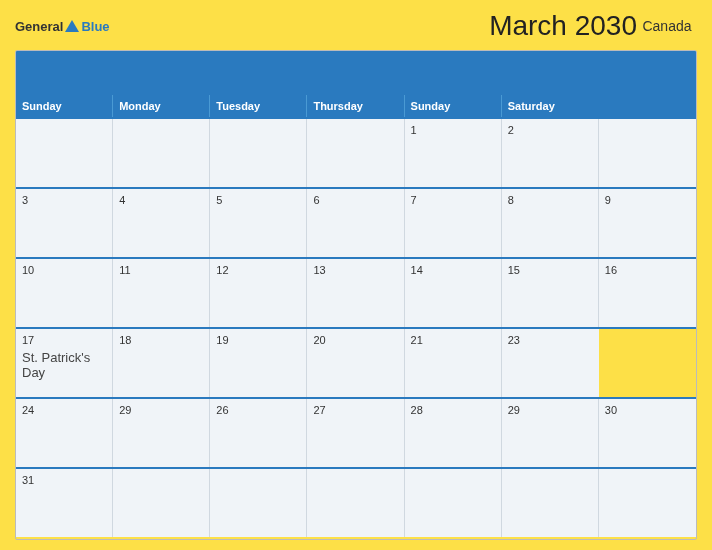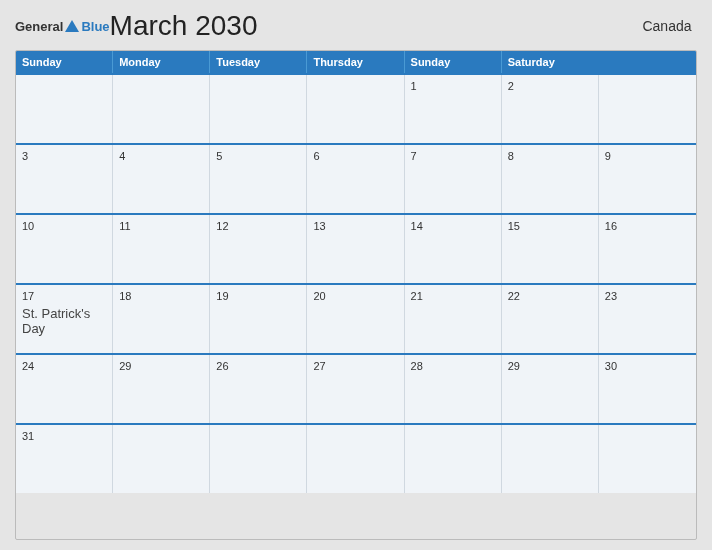--- a/index.html
+++ b/index.html
@@ -6,21 +6,21 @@
     body {
       width: 712px;
       height: 550px;
       background: #fff;
       font-family: Arial, sans-serif;
       overflow: hidden;
     }
     .page {
       width: 712px;
       height: 550px;
-      background: #e5e5e5;
+      background: #fde047;
       padding: 10px 15px;
       display: flex;
       flex-direction: column;
     }
     
     .header {
       display: flex;
       align-items: center;
       justify-content: space-between;
       margin-bottom: 8px;
@@ -40,21 +40,21 @@
       border-left: 7px solid transparent;
       border-right: 7px solid transparent;
       border-bottom: 12px solid #2a7abf;
       margin: 0 2px;
       display: inline-block;
     }
     .title {
       font-size: 28px;
       font-weight: normal;
       color: #222;
-      text-align: left;
+      text-align: right;
       flex: 1;
     }
     .country {
       font-size: 14px;
       color: #333;
       min-width: 60px;
       text-align: center;
     }
     
     .calendar {
@@ -68,20 +68,21 @@
       grid-template-columns: repeat(7, 1fr);
       background: #2a7abf;
     }
     .cal-header-cell {
       color: #fff;
       font-size: 11px;
       font-weight: bold;
       padding: 5px 6px;
       text-align: left;
       border-right: 1px solid #4a9ad4;
+      margin-top: 44px;
     }
     .cal-header-cell:last-child { border-right: none; }
     .cal-body {
       display: flex;
       flex-direction: column;
     }
     .cal-row {
       display: grid;
       grid-template-columns: repeat(7, 1fr);
       border-top: 2px solid #2a7abf;
@@ -206,23 +207,20 @@
           <div class="cal-cell">
             <span class="day-num">19</span>
           </div>
           <div class="cal-cell">
             <span class="day-num">20</span>
           </div>
           <div class="cal-cell">
             <span class="day-num">21</span>
           </div>
           <div class="cal-cell">
-            <span class="day-num">22</span>
-          </div>
-          <div class="cal-cell">
             <span class="day-num">23</span>
           </div>
         </div>
         <div class="cal-row">
           <div class="cal-cell">
             <span class="day-num">24</span>
           </div>
           <div class="cal-cell">
             <span class="day-num">29</span>
           </div>

